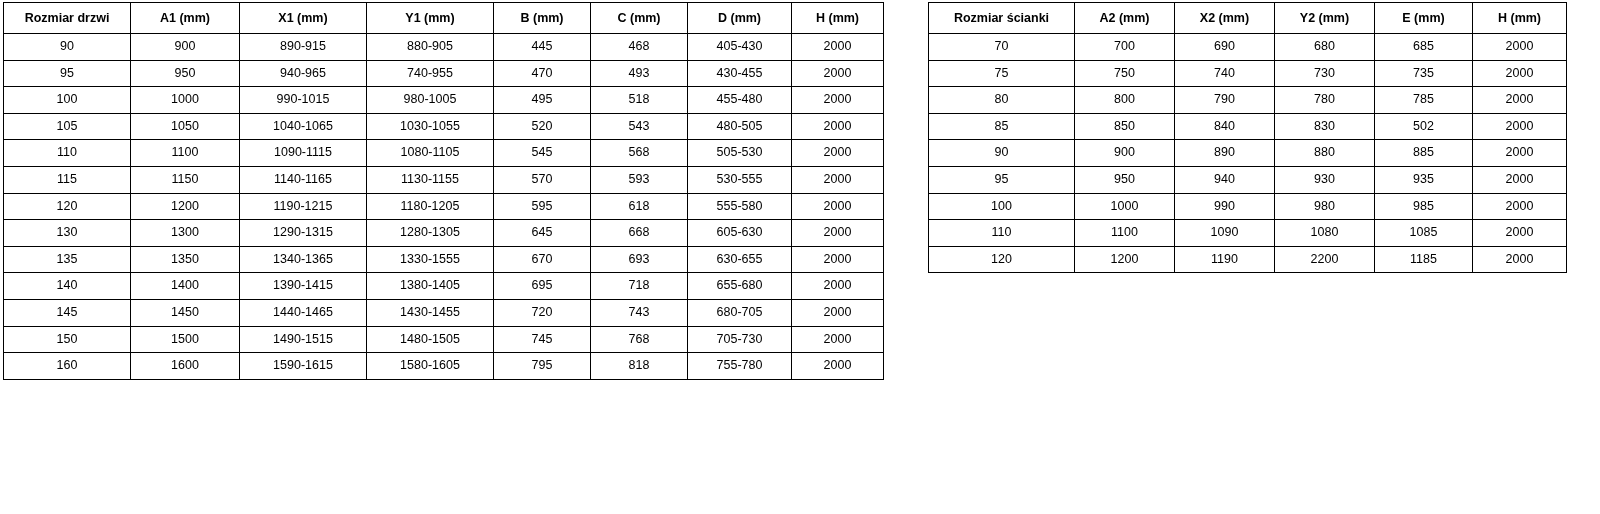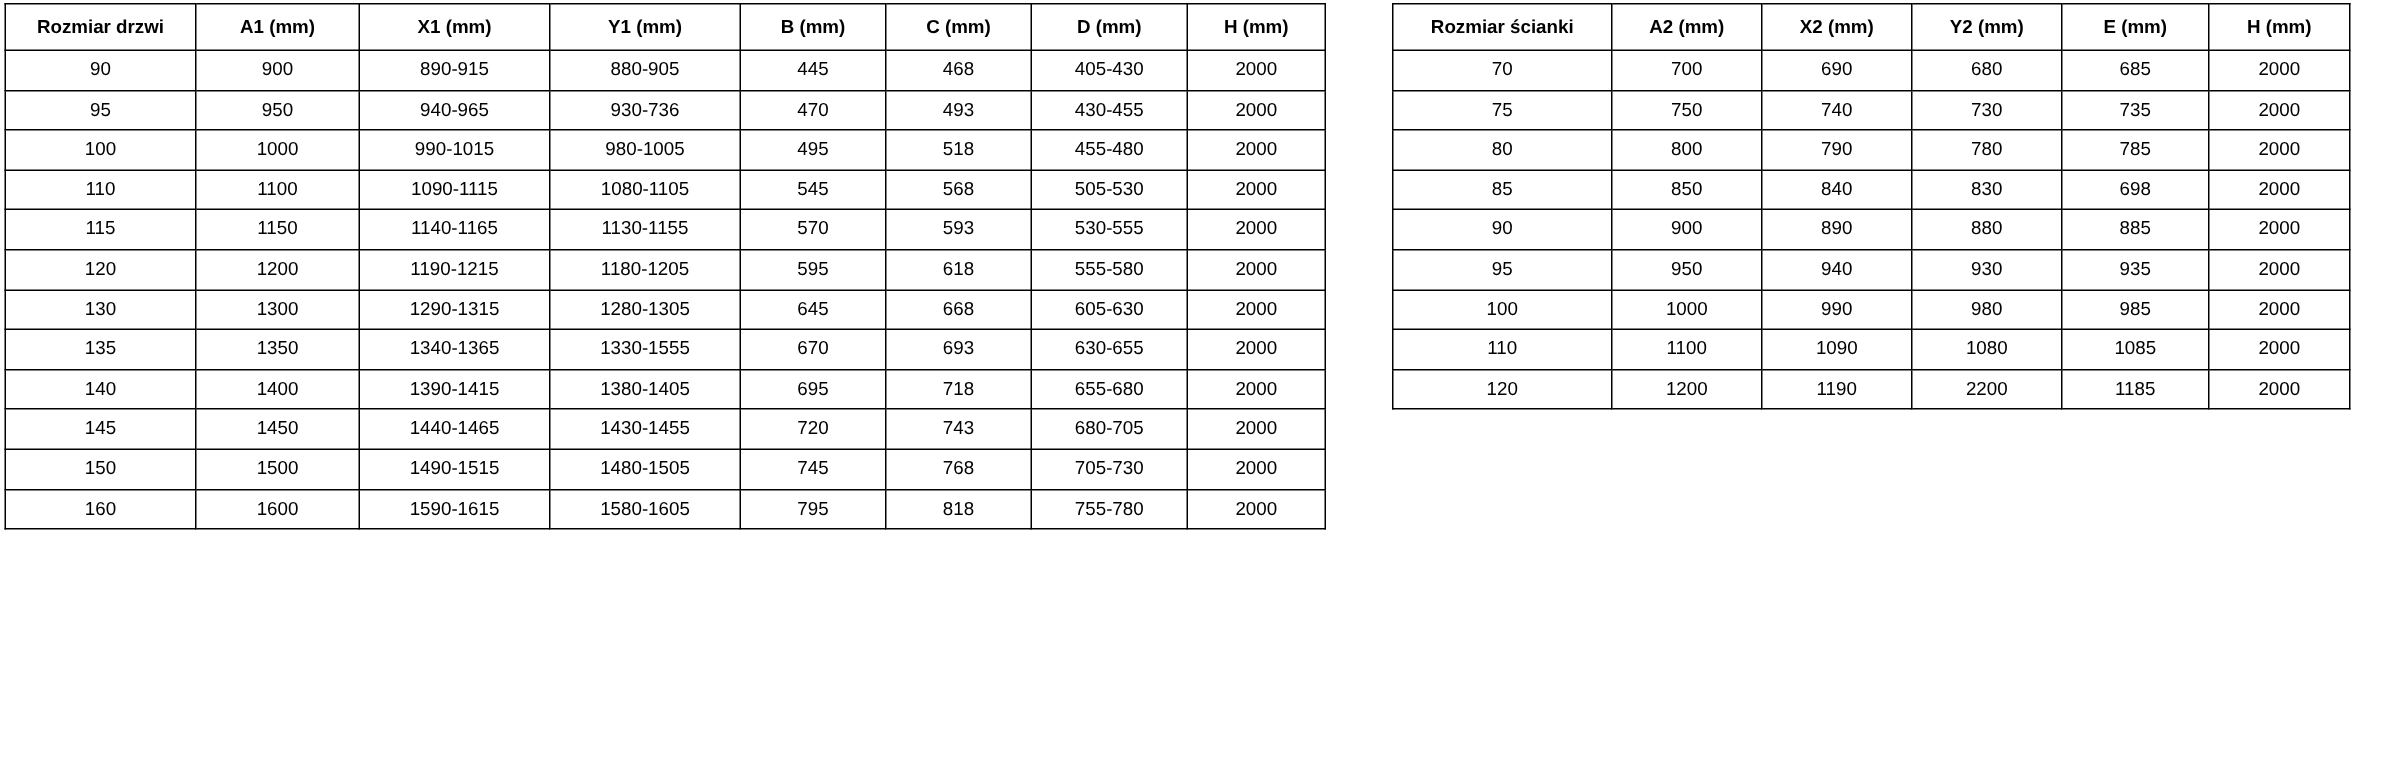--- a/index.html
+++ b/index.html
@@ -112,34 +112,44 @@
           <td>880-905</td>
           <td>445</td>
           <td>468</td>
           <td>405-430</td>
           <td>2000</td>
         </tr>
         <tr>
           <td>95</td>
           <td>950</td>
           <td>940-965</td>
-          <td>930-736</td>
+          <td>740-955</td>
           <td>470</td>
           <td>493</td>
           <td>430-455</td>
           <td>2000</td>
         </tr>
         <tr>
           <td>100</td>
           <td>1000</td>
           <td>990-1015</td>
           <td>980-1005</td>
           <td>495</td>
           <td>518</td>
           <td>455-480</td>
+          <td>2000</td>
+        </tr>
+        <tr>
+          <td>105</td>
+          <td>1050</td>
+          <td>1040-1065</td>
+          <td>1030-1055</td>
+          <td>520</td>
+          <td>543</td>
+          <td>480-505</td>
           <td>2000</td>
         </tr>
         <tr>
           <td>110</td>
           <td>1100</td>
           <td>1090-1115</td>
           <td>1080-1105</td>
           <td>545</td>
           <td>568</td>
           <td>505-530</td>
@@ -272,21 +282,21 @@
           <td>790</td>
           <td>780</td>
           <td>785</td>
           <td>2000</td>
         </tr>
         <tr>
           <td>85</td>
           <td>850</td>
           <td>840</td>
           <td>830</td>
-          <td>698</td>
+          <td>502</td>
           <td>2000</td>
         </tr>
         <tr>
           <td>90</td>
           <td>900</td>
           <td>890</td>
           <td>880</td>
           <td>885</td>
           <td>2000</td>
         </tr>

